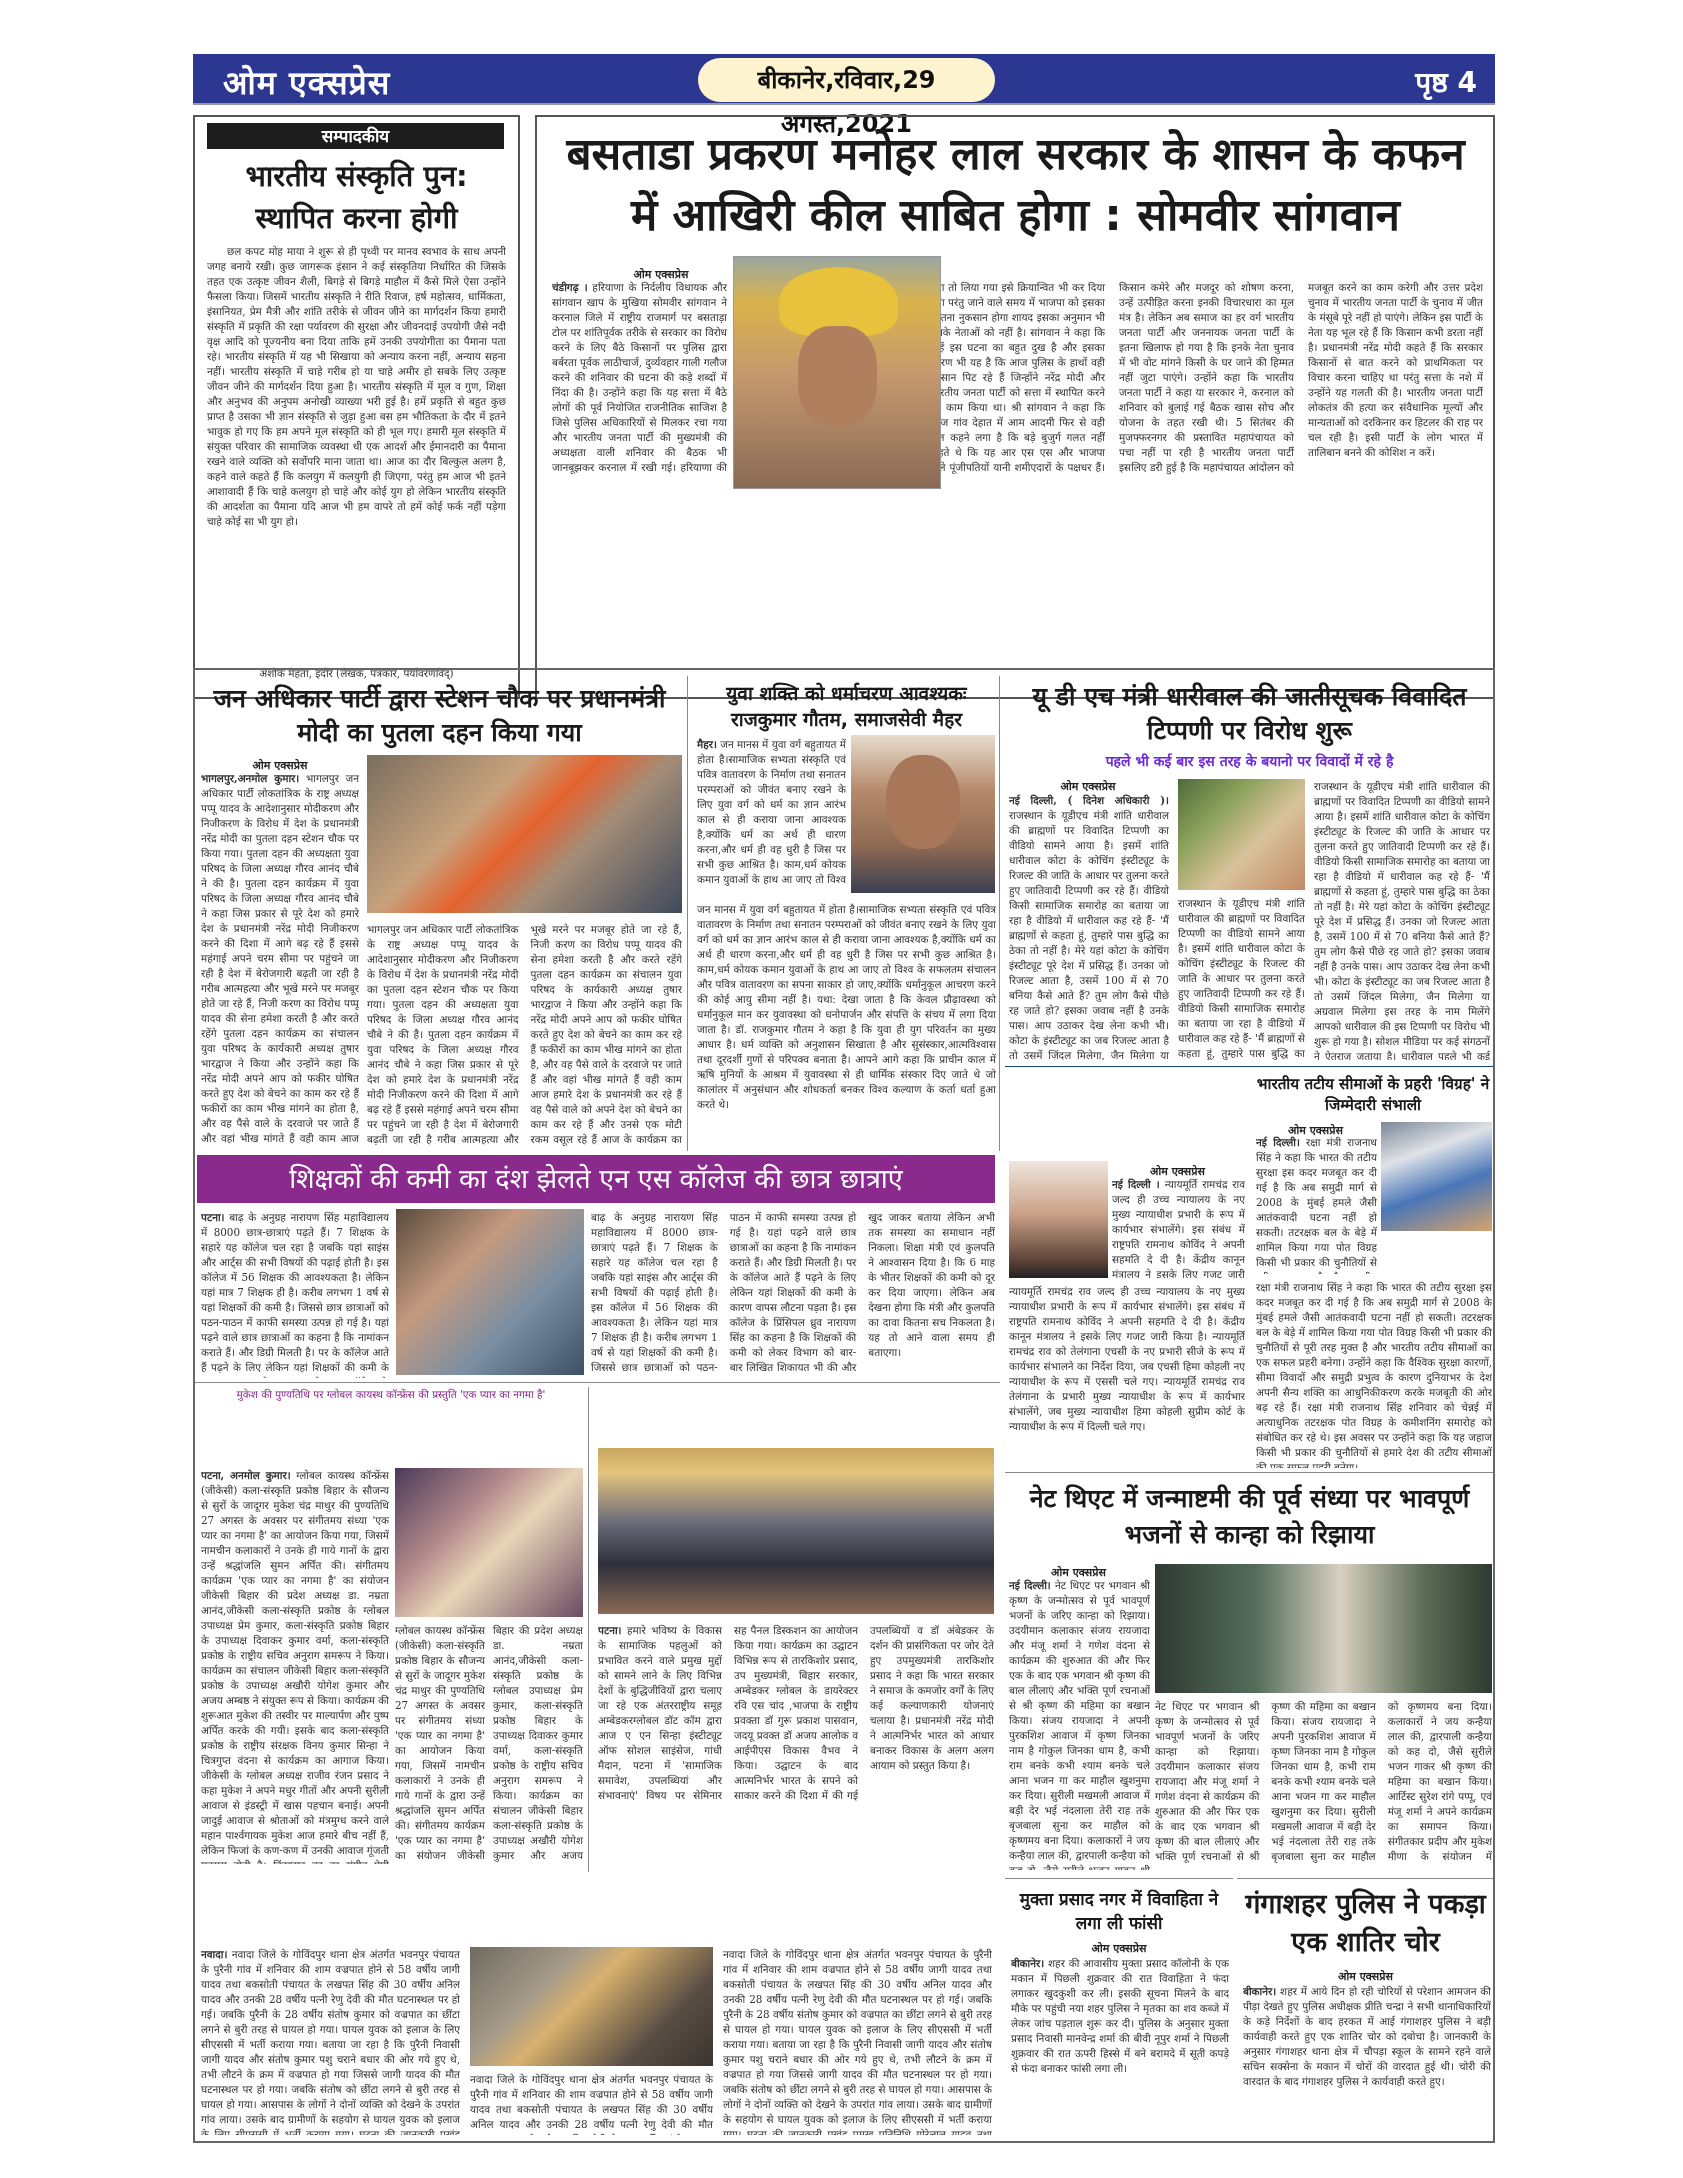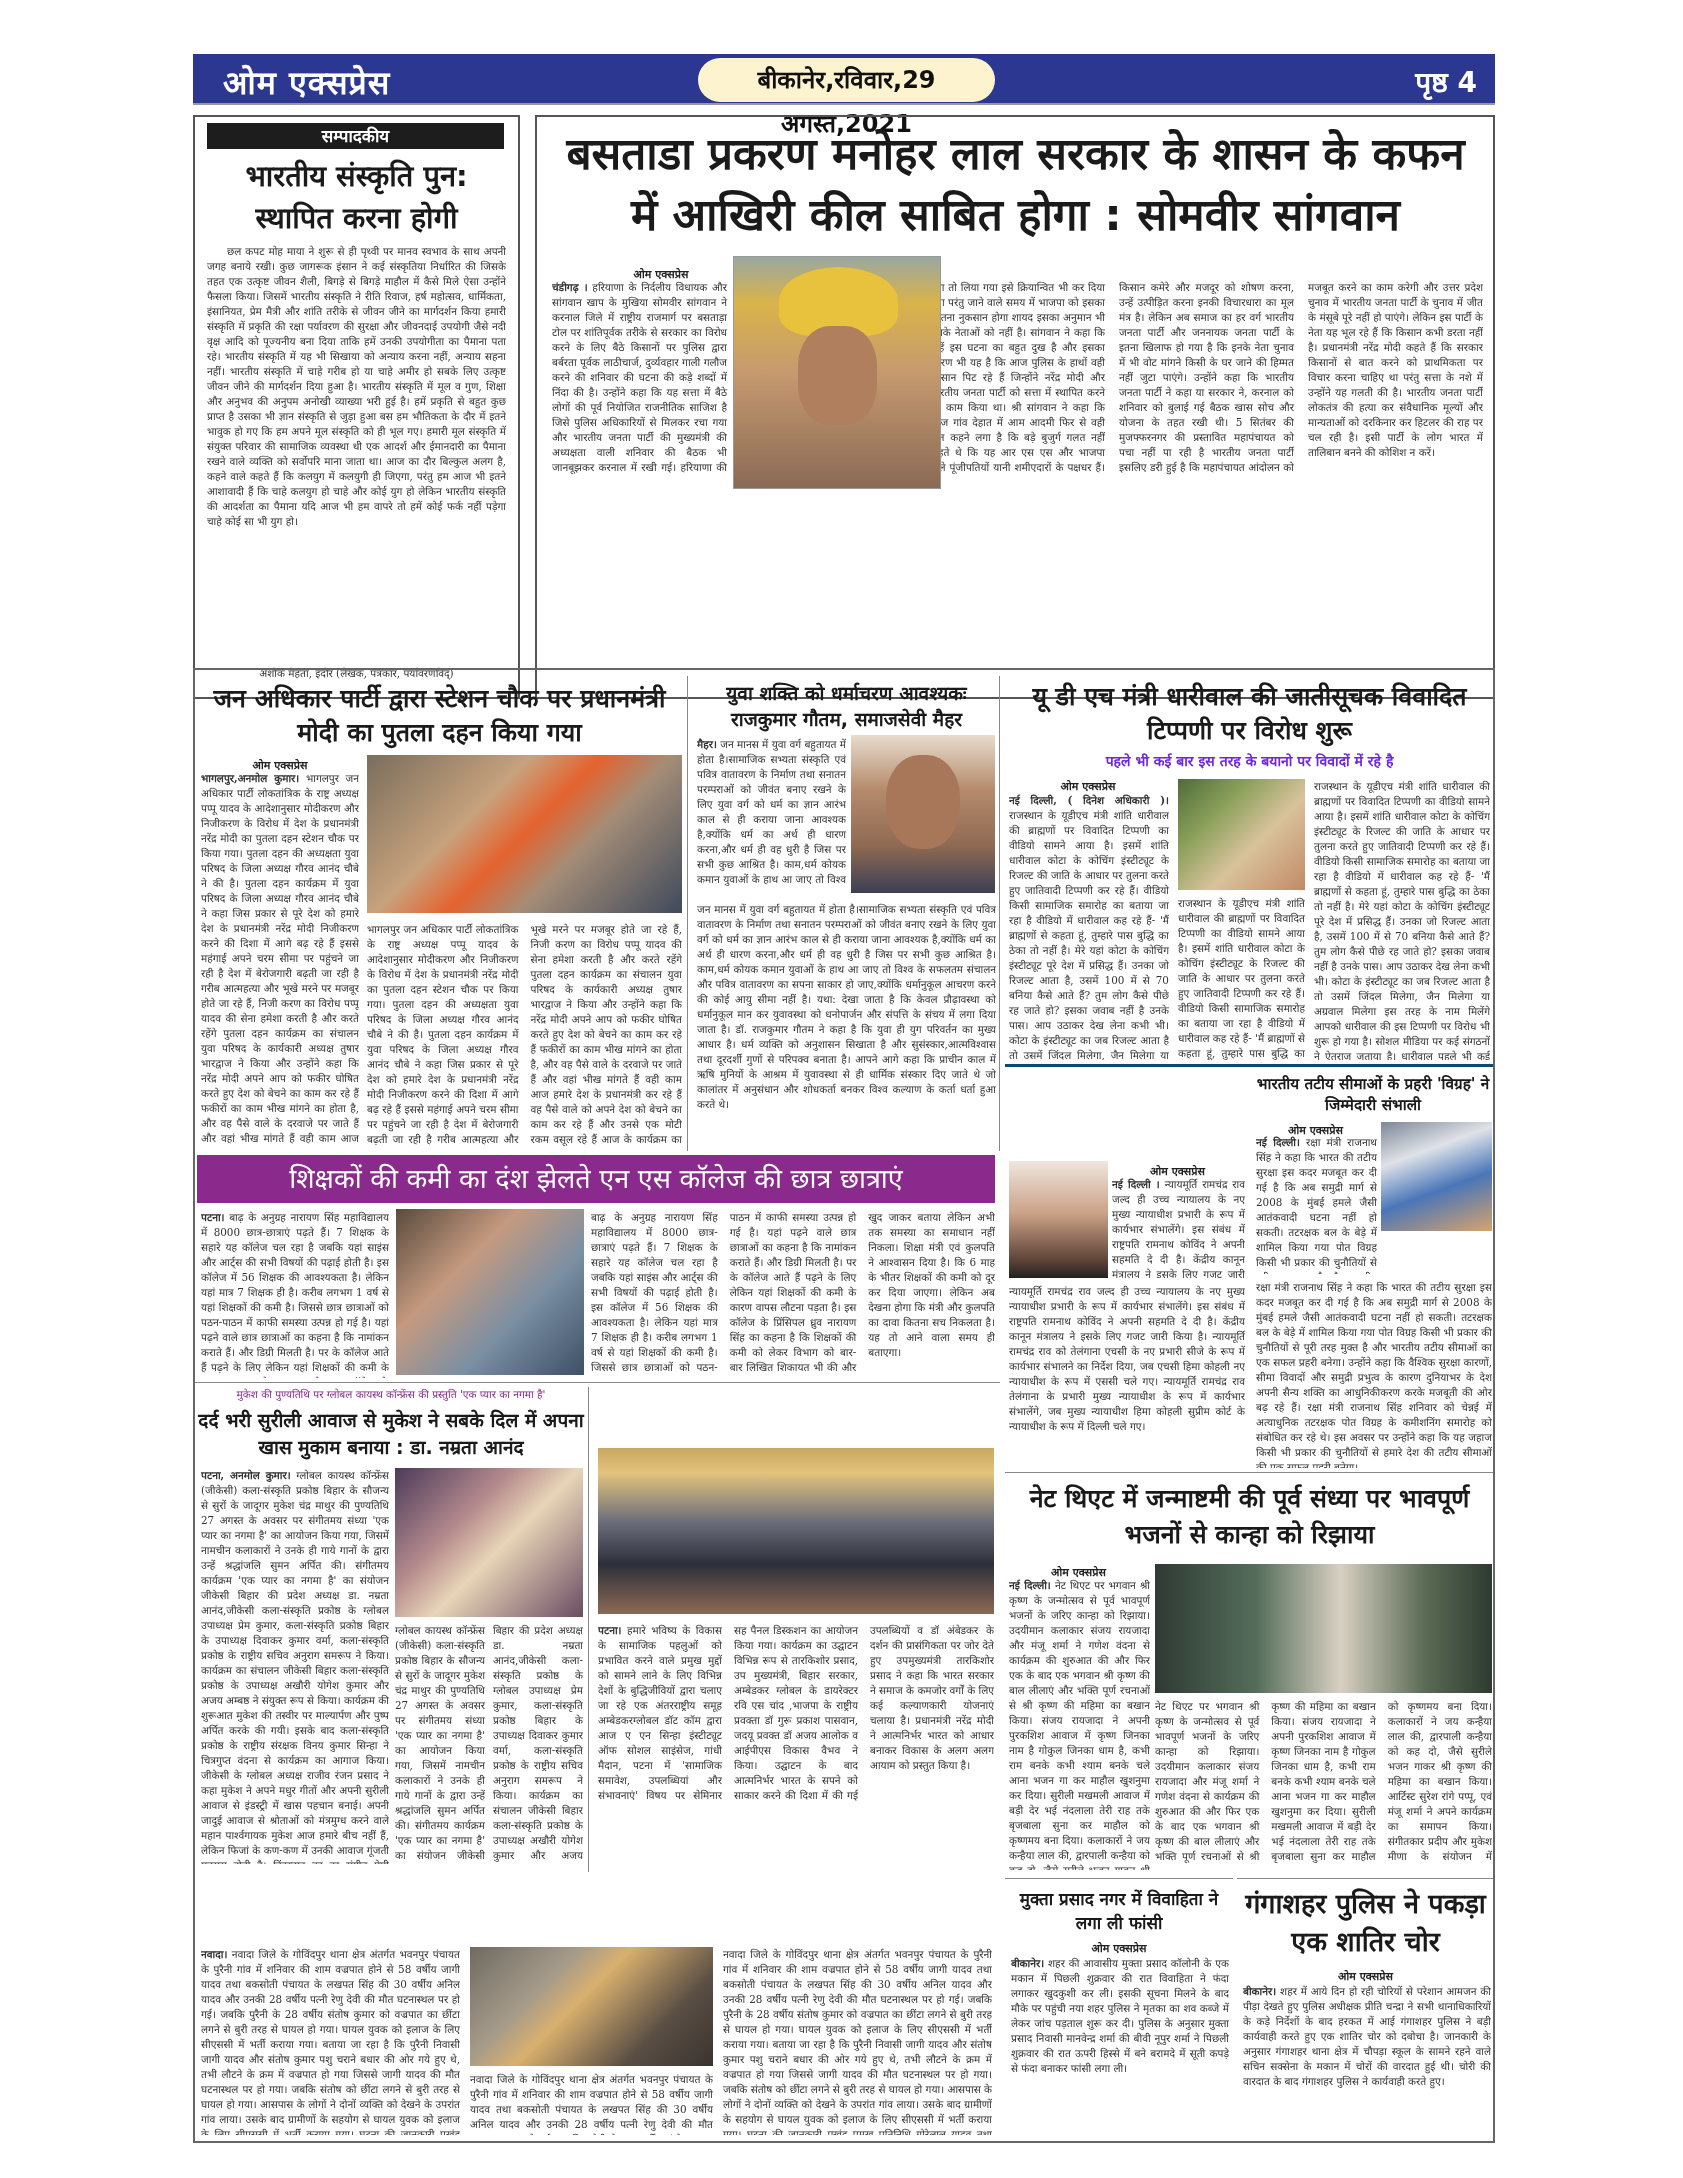--- a/index.html
+++ b/index.html
@@ -76,21 +76,21 @@
       <span>जन मानस में युवा वर्ग बहुतायत में होता है।सामाजिक सभ्यता संस्कृति एवं पवित्र वातावरण के निर्माण तथा सनातन परम्पराओं को जीवंत बनाए रखने के लिए युवा वर्ग को धर्म का ज्ञान आरंभ काल से ही कराया जाना आवश्यक है,क्योंकि धर्म का अर्थ ही धारण करना,और धर्म ही वह धुरी है जिस पर सभी कुछ आश्रित है। काम,धर्म कोयक कमान युवाओं के हाथ आ जाए तो विश्व के सफलतम संचालन और पवित्र वातावरण का सपना साकार हो जाए,क्योंकि धर्मानुकूल आचरण करने की कोई आयु सीमा नहीं है। यथा: देखा जाता है कि केवल प्रौढ़ावस्था को धर्मानुकूल मान कर युवावस्था को धनोपार्जन और संपत्ति के संचय में लगा दिया जाता है। डॉ. राजकुमार गौतम ने कहा है कि युवा ही युग परिवर्तन का मुख्य आधार है। धर्म व्यक्ति को अनुशासन सिखाता है और सुसंस्कार,आत्मविश्वास तथा दूरदर्शी गुणों से परिपक्व बनाता है। आपने आगे कहा कि प्राचीन काल में ऋषि मुनियों के आश्रम में युवावस्था से ही धार्मिक संस्कार दिए जाते थे जो कालांतर में अनुसंधान और शोधकर्ता बनकर विश्व कल्याण के कर्ता धर्ता हुआ करते थे।</span>
     </div>
     <div class="photo" style="left:158px; top:59px; width:144px; height:158px; background:linear-gradient(180deg,#e7dccd 0%,#b58a6c 35%,#8f6a52 70%,#3b3f54 100%);">
       <div style="position:absolute; left:35px; top:20px; width:74px; height:94px; border-radius:45%; background:#a8775a;"></div>
     </div>
     <div class="body-text" style="position:absolute; left:4px; top:226px; width:299px; height:248px; overflow:hidden;">
       <span>जन मानस में युवा वर्ग बहुतायत में होता है।सामाजिक सभ्यता संस्कृति एवं पवित्र वातावरण के निर्माण तथा सनातन परम्पराओं को जीवंत बनाए रखने के लिए युवा वर्ग को धर्म का ज्ञान आरंभ काल से ही कराया जाना आवश्यक है,क्योंकि धर्म का अर्थ ही धारण करना,और धर्म ही वह धुरी है जिस पर सभी कुछ आश्रित है। काम,धर्म कोयक कमान युवाओं के हाथ आ जाए तो विश्व के सफलतम संचालन और पवित्र वातावरण का सपना साकार हो जाए,क्योंकि धर्मानुकूल आचरण करने की कोई आयु सीमा नहीं है। यथा: देखा जाता है कि केवल प्रौढ़ावस्था को धर्मानुकूल मान कर युवावस्था को धनोपार्जन और संपत्ति के संचय में लगा दिया जाता है। डॉ. राजकुमार गौतम ने कहा है कि युवा ही युग परिवर्तन का मुख्य आधार है। धर्म व्यक्ति को अनुशासन सिखाता है और सुसंस्कार,आत्मविश्वास तथा दूरदर्शी गुणों से परिपक्व बनाता है। आपने आगे कहा कि प्राचीन काल में ऋषि मुनियों के आश्रम में युवावस्था से ही धार्मिक संस्कार दिए जाते थे जो कालांतर में अनुसंधान और शोधकर्ता बनकर विश्व कल्याण के कर्ता धर्ता हुआ करते थे।</span>
     </div>
   </div>
 
-  <div style="position:absolute; left:812px; top:622px; width:490px; height:391px; border-bottom:3px solid #0c4a6e;">
+  <div style="position:absolute; left:812px; top:622px; width:490px; height:391px; border-bottom:1px solid #0c4a6e;">
     <div class="head" style="position:absolute; left:2px; top:4px; width:485px; font-size:25px; line-height:34px;">यू डी एच मंत्री धारीवाल की जातीसूचक विवादित टिप्पणी पर विरोध शुरू</div>
     <div class="head" style="position:absolute; left:2px; top:77px; width:485px; font-size:14px; color:#6d28d9;">पहले भी कई बार इस तरह के बयानो पर विवादों में रहे है</div>
     <div class="byline" style="position:absolute; left:4px; top:102px; width:158px;">ओम एक्सप्रेस</div>
     <div class="body-text" style="position:absolute; left:4px; top:117px; width:160px; height:267px; overflow:hidden;">
       <b>नई दिल्ली, ( दिनेश अधिकारी )।</b>
       <span>राजस्थान के यूडीएच मंत्री शांति धारीवाल की ब्राह्मणों पर विवादित टिप्पणी का वीडियो सामने आया है। इसमें शांति धारीवाल कोटा के कोचिंग इंस्टीट्यूट के रिजल्ट की जाति के आधार पर तुलना करते हुए जातिवादी टिप्पणी कर रहे हैं। वीडियो किसी सामाजिक समारोह का बताया जा रहा है वीडियो में धारीवाल कह रहे हैं- 'मैं ब्राह्मणों से कहता हूं, तुम्हारे पास बुद्धि का ठेका तो नहीं है। मेरे यहां कोटा के कोचिंग इंस्टीट्यूट पूरे देश में प्रसिद्ध हैं। उनका जो रिजल्ट आता है, उसमें 100 में से 70 बनिया कैसे आते हैं? तुम लोग कैसे पीछे रह जाते हो? इसका जवाब नहीं है उनके पास। आप उठाकर देख लेना कभी भी। कोटा के इंस्टीट्यूट का जब रिजल्ट आता है तो उसमें जिंदल मिलेगा, जैन मिलेगा या अग्रवाल मिलेगा इस तरह के नाम मिलेंगे आपको धारीवाल की इस टिप्पणी पर विरोध भी शुरू हो गया है। सोशल मीडिया पर कई संगठनों ने ऐतराज जताया है। धारीवाल पहले भी कई बार अपने बयान को लेकर विवादों में रहे हैं। विप्र सेना के कार्यकर्ताओं ने जयपुर में धारीवाल के विरोध में शनिवार को विरोध-प्रदर्शन किया। कार्यकर्ताओं ने जमकर नारेबाजी करते हुए धारीवाल से माफी मांगने की मांग की।</span>
     </div>
     <div class="photo" style="left:173px; top:103px; width:127px; height:111px; background:linear-gradient(135deg,#4f6b3a 0%,#8aa05a 30%,#d9c29b 60%,#c28a66 100%);"></div>
     <div class="body-text" style="position:absolute; left:173px; top:220px; width:127px; height:164px; overflow:hidden;">
       <span>राजस्थान के यूडीएच मंत्री शांति धारीवाल की ब्राह्मणों पर विवादित टिप्पणी का वीडियो सामने आया है। इसमें शांति धारीवाल कोटा के कोचिंग इंस्टीट्यूट के रिजल्ट की जाति के आधार पर तुलना करते हुए जातिवादी टिप्पणी कर रहे हैं। वीडियो किसी सामाजिक समारोह का बताया जा रहा है वीडियो में धारीवाल कह रहे हैं- 'मैं ब्राह्मणों से कहता हूं, तुम्हारे पास बुद्धि का ठेका तो नहीं है। मेरे यहां कोटा के कोचिंग इंस्टीट्यूट पूरे देश में प्रसिद्ध हैं। उनका जो रिजल्ट आता है, उसमें 100 में से 70 बनिया कैसे आते हैं? तुम लोग कैसे पीछे रह जाते हो? इसका जवाब नहीं है उनके पास। आप उठाकर देख लेना कभी भी। कोटा के इंस्टीट्यूट का जब रिजल्ट आता है तो उसमें जिंदल मिलेगा, जैन मिलेगा या अग्रवाल मिलेगा इस तरह के नाम मिलेंगे आपको धारीवाल की इस टिप्पणी पर विरोध भी शुरू हो गया है। सोशल मीडिया पर कई संगठनों ने ऐतराज जताया है। धारीवाल पहले भी कई बार अपने बयान को लेकर विवादों में रहे हैं। विप्र सेना के कार्यकर्ताओं ने जयपुर में धारीवाल के विरोध में शनिवार को विरोध-प्रदर्शन किया। कार्यकर्ताओं ने जमकर नारेबाजी करते हुए धारीवाल से माफी मांगने की मांग की।</span>
@@ -134,21 +134,20 @@
       <span>बाढ़ के अनुग्रह नारायण सिंह महाविद्यालय में 8000 छात्र-छात्राएं पढ़ते हैं। 7 शिक्षक के सहारे यह कॉलेज चल रहा है जबकि यहां साइंस और आर्ट्स की सभी विषयों की पढ़ाई होती है। इस कॉलेज में 56 शिक्षक की आवश्यकता है। लेकिन यहां मात्र 7 शिक्षक ही है। करीब लगभग 1 वर्ष से यहां शिक्षकों की कमी है। जिससे छात्र छात्राओं को पठन-पाठन में काफी समस्या उत्पन्न हो गई है। यहां पढ़ने वाले छात्र छात्राओं का कहना है कि नामांकन कराते हैं। और डिग्री मिलती है। पर के कॉलेज आते हैं पढ़ने के लिए लेकिन यहां शिक्षकों की कमी के कारण वापस लौटना पड़ता है। इस कॉलेज के प्रिंसिपल ध्रुव नारायण सिंह का कहना है कि शिक्षकों की कमी को लेकर विभाग को बार-बार लिखित शिकायत भी की और खुद जाकर बताया लेकिन अभी तक समस्या का समाधान नहीं निकला। शिक्षा मंत्री एवं कुलपति ने आश्वासन दिया है। कि 6 माह के भीतर शिक्षकों की कमी को दूर कर दिया जाएगा। लेकिन अब देखना होगा कि मंत्री और कुलपति का दावा कितना सच निकलता है। यह तो आने वाला समय ही बताएगा।</span>
     </div>
     <div class="photo" style="left:203px; top:54px; width:188px; height:166px; background:linear-gradient(135deg,#5a4b3d 0%,#c59a80 35%,#7a8fa3 65%,#3e4f66 100%);"></div>
     <div class="body-text cols3" style="position:absolute; left:398px; top:55px; width:404px; height:168px; overflow:hidden;">
       <span>बाढ़ के अनुग्रह नारायण सिंह महाविद्यालय में 8000 छात्र-छात्राएं पढ़ते हैं। 7 शिक्षक के सहारे यह कॉलेज चल रहा है जबकि यहां साइंस और आर्ट्स की सभी विषयों की पढ़ाई होती है। इस कॉलेज में 56 शिक्षक की आवश्यकता है। लेकिन यहां मात्र 7 शिक्षक ही है। करीब लगभग 1 वर्ष से यहां शिक्षकों की कमी है। जिससे छात्र छात्राओं को पठन-पाठन में काफी समस्या उत्पन्न हो गई है। यहां पढ़ने वाले छात्र छात्राओं का कहना है कि नामांकन कराते हैं। और डिग्री मिलती है। पर के कॉलेज आते हैं पढ़ने के लिए लेकिन यहां शिक्षकों की कमी के कारण वापस लौटना पड़ता है। इस कॉलेज के प्रिंसिपल ध्रुव नारायण सिंह का कहना है कि शिक्षकों की कमी को लेकर विभाग को बार-बार लिखित शिकायत भी की और खुद जाकर बताया लेकिन अभी तक समस्या का समाधान नहीं निकला। शिक्षा मंत्री एवं कुलपति ने आश्वासन दिया है। कि 6 माह के भीतर शिक्षकों की कमी को दूर कर दिया जाएगा। लेकिन अब देखना होगा कि मंत्री और कुलपति का दावा कितना सच निकलता है। यह तो आने वाला समय ही बताएगा।</span>
     </div>
   </div>
 
   <div style="position:absolute; left:0; top:1333px; width:396px; height:485px; border-right:1px solid #888;">
     <div class="head" style="position:absolute; left:2px; top:2px; width:392px; font-size:10.4px; color:#8a2a8c; font-weight:normal;">मुकेश की पुण्यतिथि पर ग्लोबल कायस्थ कॉन्फ्रेंस की प्रस्तुति 'एक प्यार का नगमा है'</div>
-    <div class="head" style="position:absolute; left:2px; top:20px; width:392px; font-size:19px; line-height:27px;">दर्द भरी सुरीली आवाज से मुकेश ने सबके दिल में अपना खास मुकाम बनाया : डा. नम्रता आनंद</div>
     <div class="body-text" style="position:absolute; left:8px; top:81px; width:188px; height:396px; overflow:hidden;">
       <b>पटना, अनमोल कुमार।</b>
       <span>ग्लोबल कायस्थ कॉन्फ्रेंस (जीकेसी) कला-संस्कृति प्रकोष्ठ बिहार के सौजन्य से सुरों के जादूगर मुकेश चंद्र माथुर की पुण्यतिथि 27 अगस्त के अवसर पर संगीतमय संध्या 'एक प्यार का नगमा है' का आयोजन किया गया, जिसमें नामचीन कलाकारों ने उनके ही गाये गानों के द्वारा उन्हें श्रद्धांजलि सुमन अर्पित की। संगीतमय कार्यक्रम 'एक प्यार का नगमा है' का संयोजन जीकेसी बिहार की प्रदेश अध्यक्ष डा. नम्रता आनंद,जीकेसी कला-संस्कृति प्रकोष्ठ के ग्लोबल उपाध्यक्ष प्रेम कुमार, कला-संस्कृति प्रकोष्ठ बिहार के उपाध्यक्ष दिवाकर कुमार वर्मा, कला-संस्कृति प्रकोष्ठ के राष्ट्रीय सचिव अनुराग समरूप ने किया। कार्यक्रम का संचालन जीकेसी बिहार कला-संस्कृति प्रकोष्ठ के उपाध्यक्ष अखौरी योगेश कुमार और अजय अम्बष्ठ ने संयुक्त रूप से किया। कार्यक्रम की शुरूआत मुकेश की तस्वीर पर माल्यार्पण और पुष्प अर्पित करके की गयी। इसके बाद कला-संस्कृति प्रकोष्ठ के राष्ट्रीय संरक्षक विनय कुमार सिन्हा ने चित्रगुप्त वंदना से कार्यक्रम का आगाज किया। जीकेसी के ग्लोबल अध्यक्ष राजीव रंजन प्रसाद ने कहा मुकेश ने अपने मधुर गीतों और अपनी सुरीली आवाज से इंडस्ट्री में खास पहचान बनाई। अपनी जादुई आवाज से श्रोताओं को मंत्रमुग्ध करने वाले महान पार्श्वगायक मुकेश आज हमारे बीच नहीं हैं, लेकिन फिजां के कण-कण में उनकी आवाज गूंजती महसूस होती है। हिंदुस्तान का हर संगीत प्रेमी मुकेश की आवाज का दीवाना है।</span>
     </div>
     <div class="photo" style="left:202px; top:81px; width:188px; height:149px; background:linear-gradient(135deg,#4c3a5a 0%,#b48a8c 35%,#e8d5b7 55%,#6b4c63 100%);"></div>
     <div class="body-text cols2" style="position:absolute; left:202px; top:236px; width:188px; height:243px; overflow:hidden; column-gap:8px;">
       <span>ग्लोबल कायस्थ कॉन्फ्रेंस (जीकेसी) कला-संस्कृति प्रकोष्ठ बिहार के सौजन्य से सुरों के जादूगर मुकेश चंद्र माथुर की पुण्यतिथि 27 अगस्त के अवसर पर संगीतमय संध्या 'एक प्यार का नगमा है' का आयोजन किया गया, जिसमें नामचीन कलाकारों ने उनके ही गाये गानों के द्वारा उन्हें श्रद्धांजलि सुमन अर्पित की। संगीतमय कार्यक्रम 'एक प्यार का नगमा है' का संयोजन जीकेसी बिहार की प्रदेश अध्यक्ष डा. नम्रता आनंद,जीकेसी कला-संस्कृति प्रकोष्ठ के ग्लोबल उपाध्यक्ष प्रेम कुमार, कला-संस्कृति प्रकोष्ठ बिहार के उपाध्यक्ष दिवाकर कुमार वर्मा, कला-संस्कृति प्रकोष्ठ के राष्ट्रीय सचिव अनुराग समरूप ने किया। कार्यक्रम का संचालन जीकेसी बिहार कला-संस्कृति प्रकोष्ठ के उपाध्यक्ष अखौरी योगेश कुमार और अजय अम्बष्ठ ने संयुक्त रूप से किया। कार्यक्रम की शुरूआत मुकेश की तस्वीर पर माल्यार्पण और पुष्प अर्पित करके की गयी। इसके बाद कला-संस्कृति प्रकोष्ठ के राष्ट्रीय संरक्षक विनय कुमार सिन्हा ने चित्रगुप्त वंदना से कार्यक्रम का आगाज किया। जीकेसी के ग्लोबल अध्यक्ष राजीव रंजन प्रसाद ने कहा मुकेश ने अपने मधुर गीतों और अपनी सुरीली आवाज से इंडस्ट्री में खास पहचान बनाई। अपनी जादुई आवाज से श्रोताओं को मंत्रमुग्ध करने वाले महान पार्श्वगायक मुकेश आज हमारे बीच नहीं हैं, लेकिन फिजां के कण-कण में उनकी आवाज गूंजती महसूस होती है। हिंदुस्तान का हर संगीत प्रेमी मुकेश की आवाज का दीवाना है।</span>
     </div>
   </div>
 

